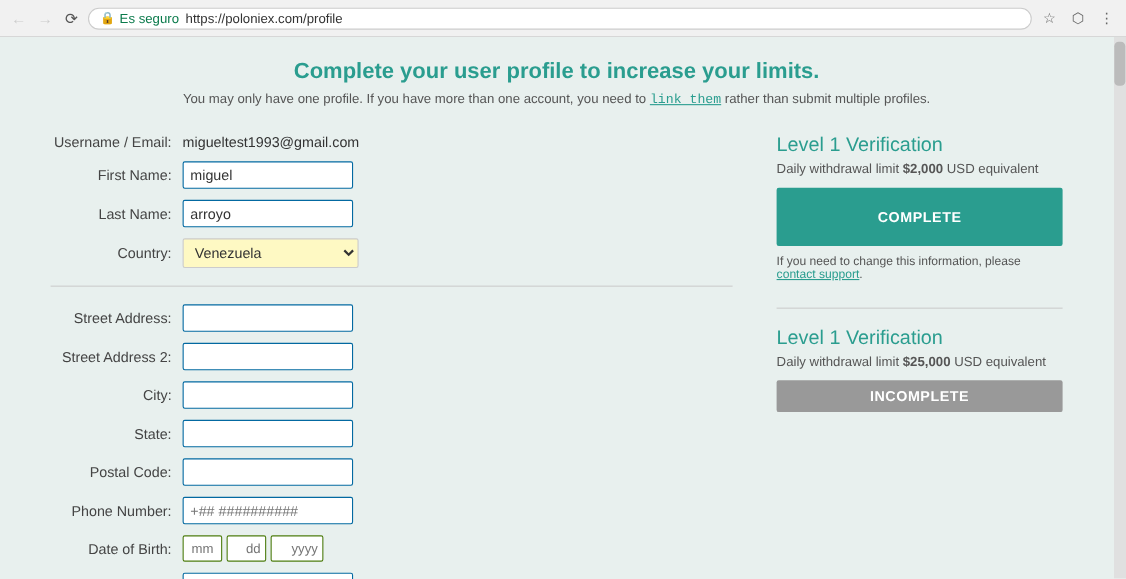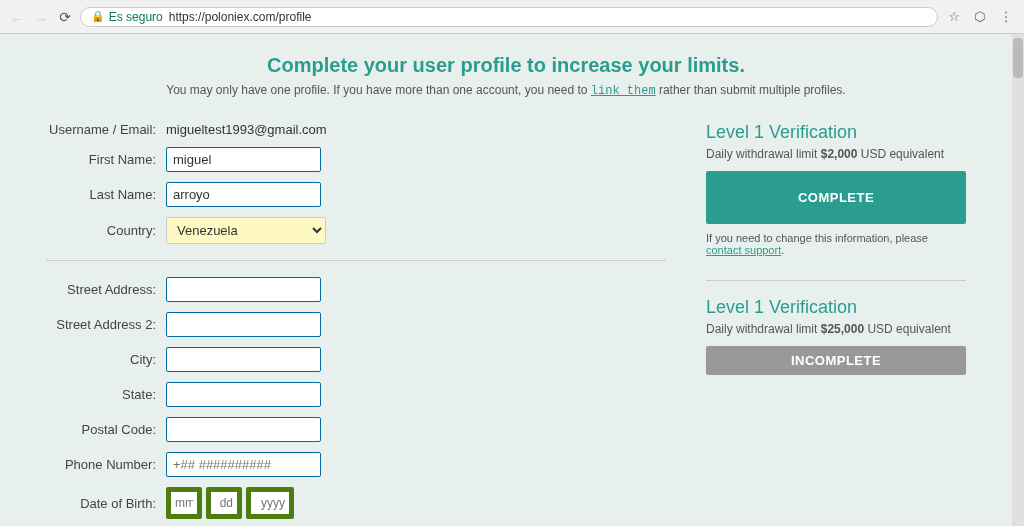--- a/index.html
+++ b/index.html
@@ -176,21 +176,21 @@
       margin: 16px 0;
     }
 
     
     .dob-group {
       display: flex;
       gap: 4px;
     }
     .dob-input {
       padding: 4px 4px;
-      border: 5px solid #4d7c0f;
+      border: 1px solid #4d7c0f;
       background: #fff;
       font-size: 12px;
       text-align: center;
       border-radius: 2px;
     }
     .dob-mm { width: 36px; }
     .dob-dd { width: 36px; text-align: right; }
     .dob-yyyy { width: 48px; text-align: right; }
 
     

